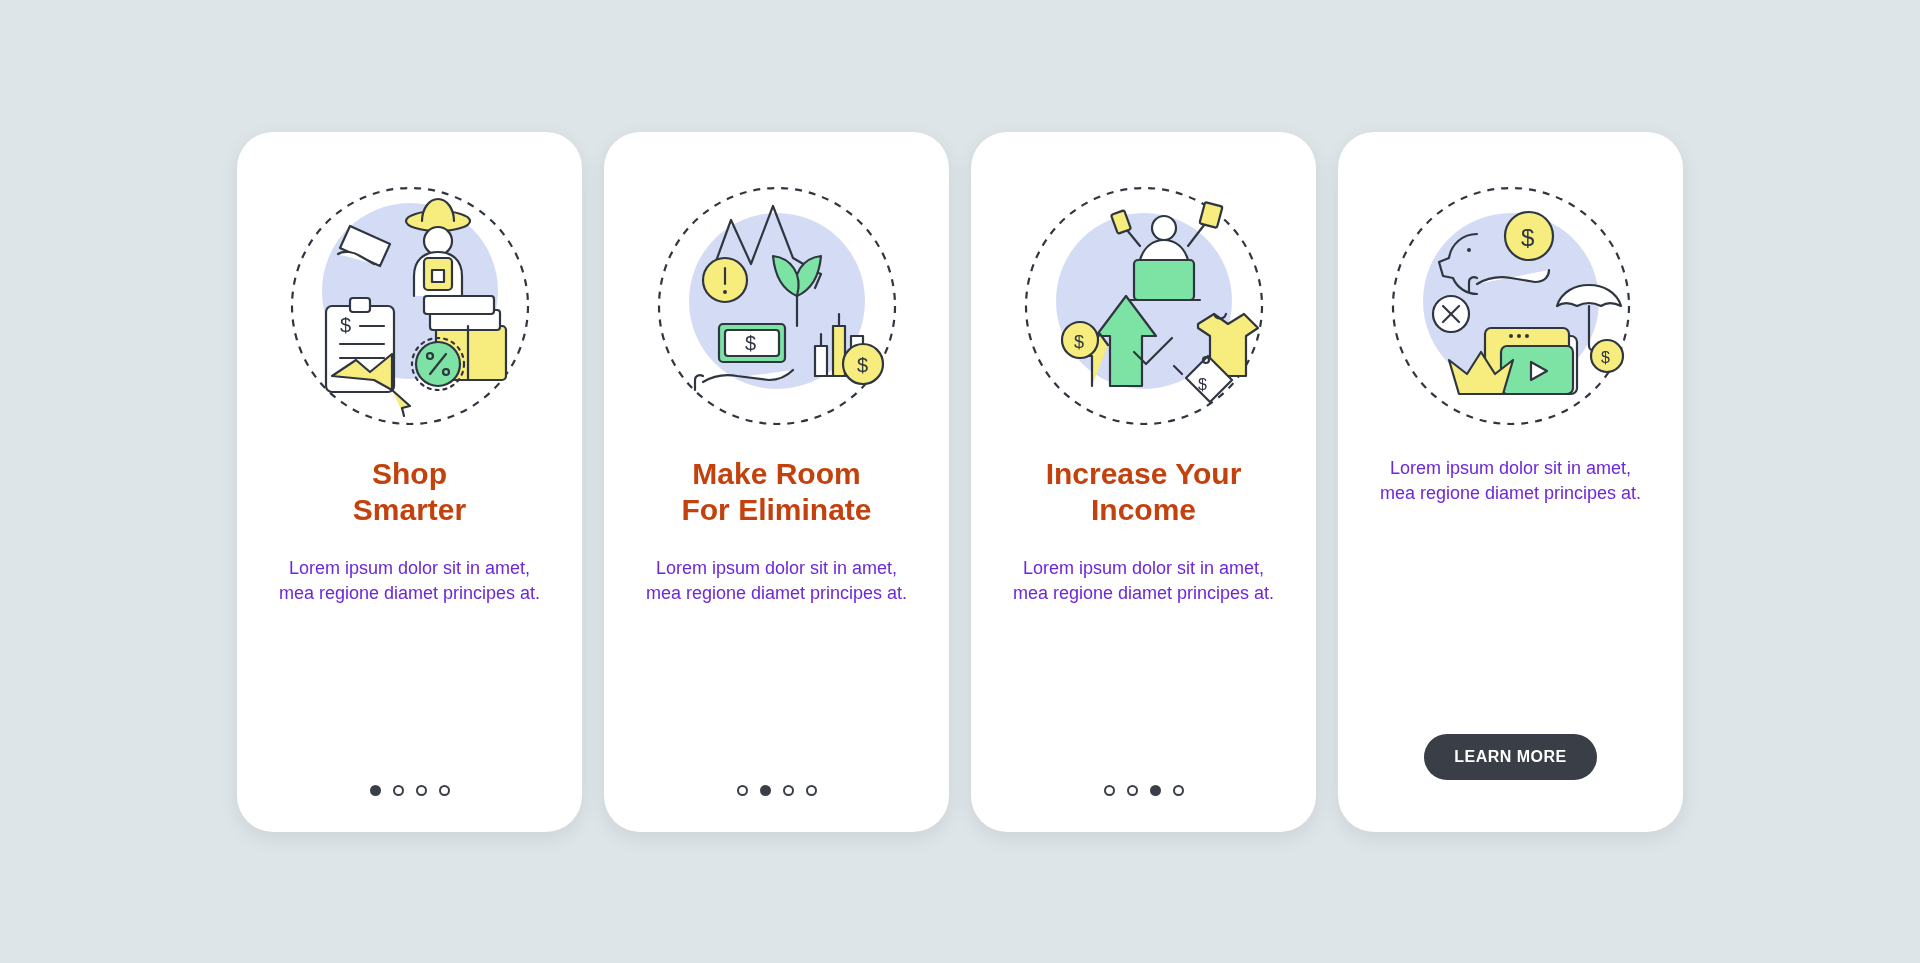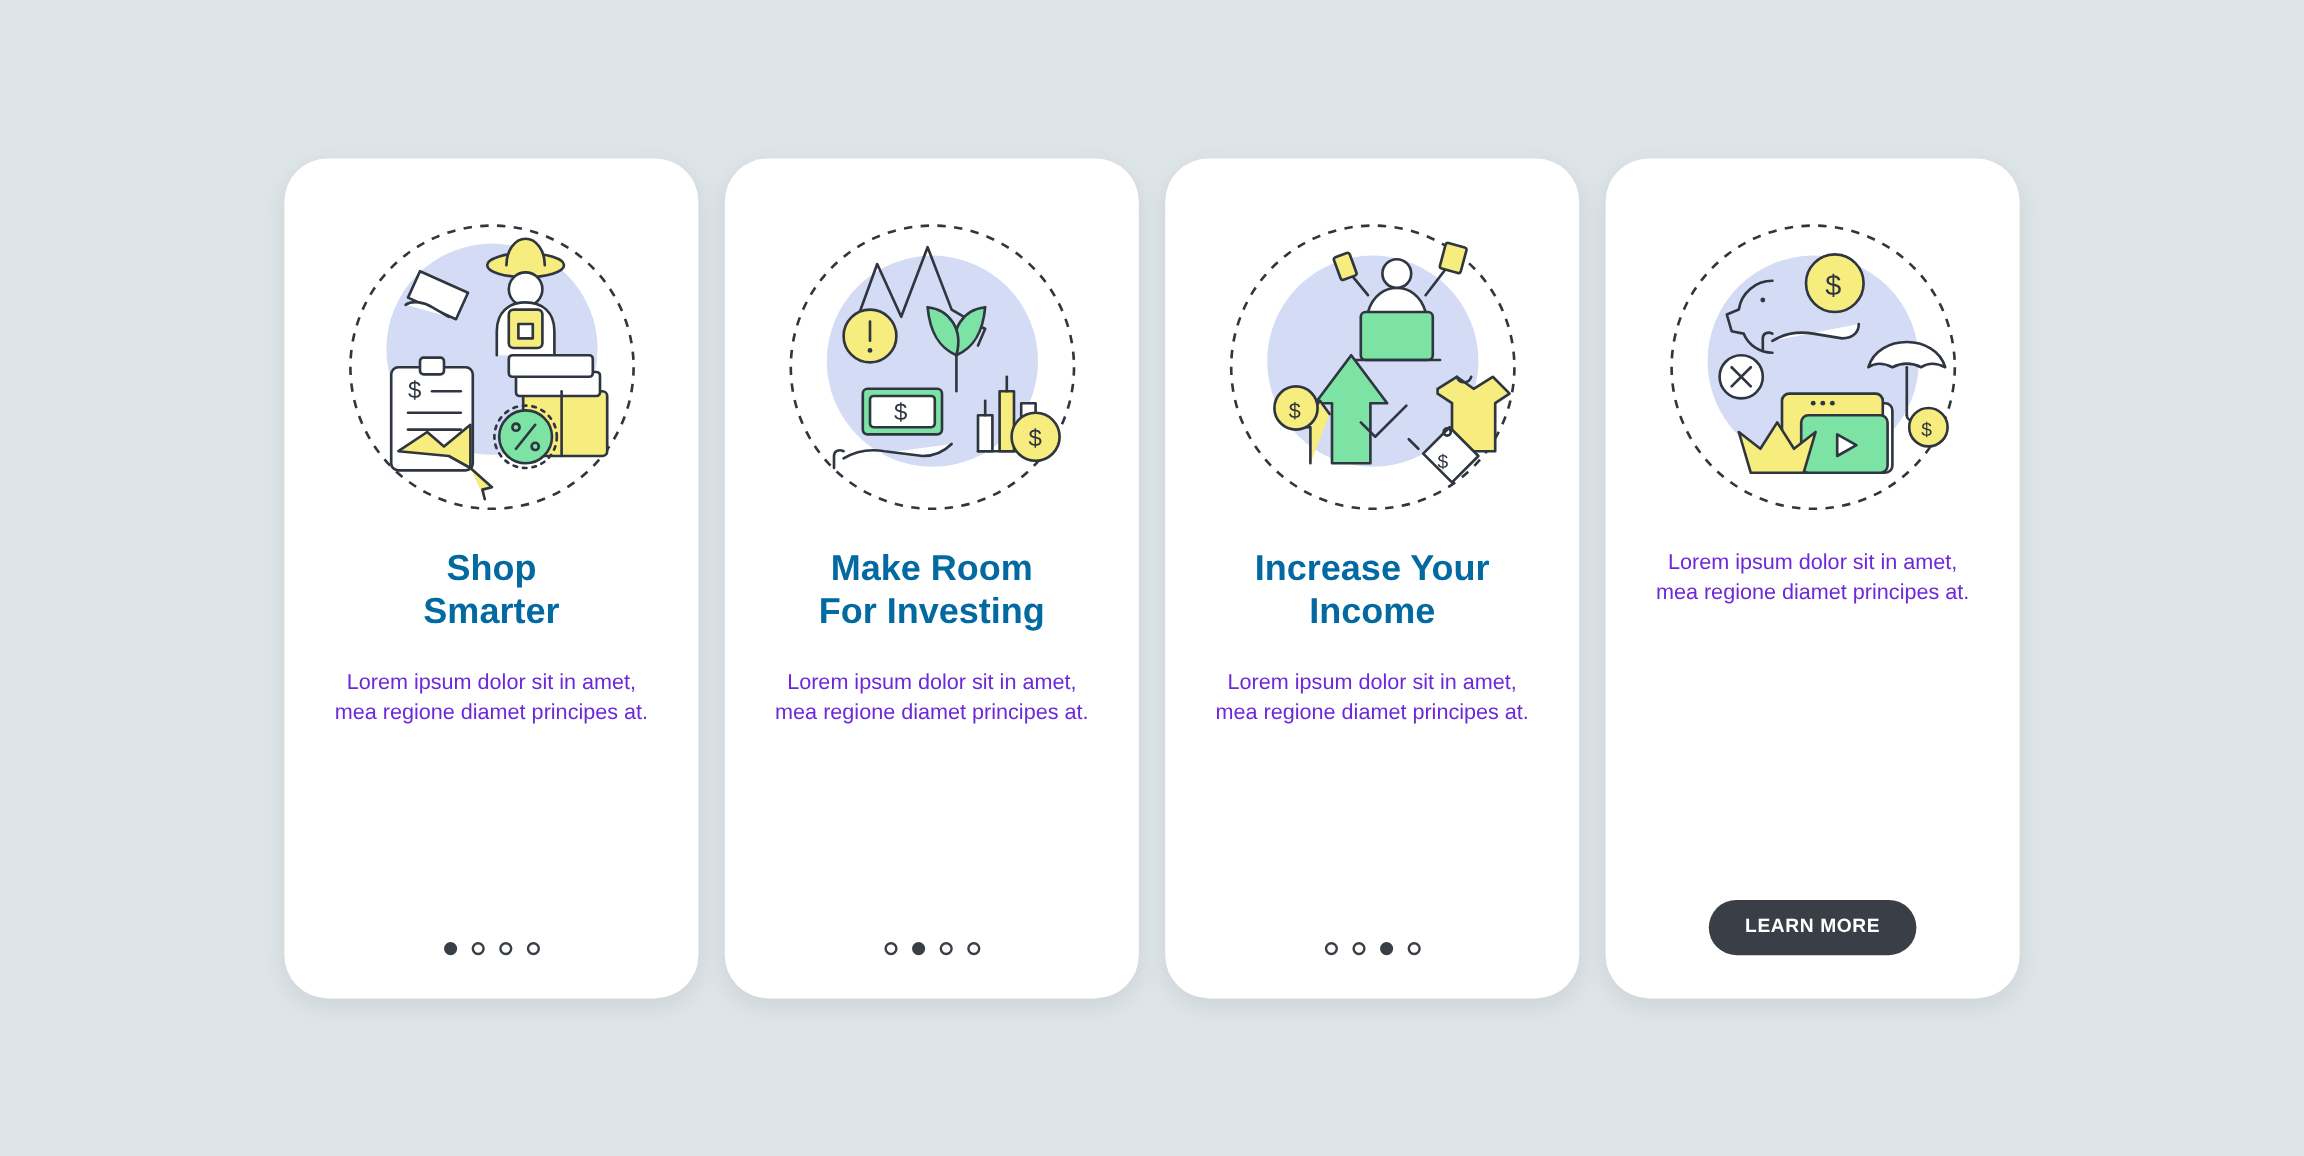--- a/index.html
+++ b/index.html
@@ -27,21 +27,21 @@
   .illustration {
     width: 260px;
     height: 260px;
     margin-top: 8px;
     margin-bottom: 20px;
     flex-shrink: 0;
   }
   .title {
     font-size: 30px;
     font-weight: 700;
-    color: #0369a1;
+    color: #c2410c;
     text-align: center;
     line-height: 1.2;
     margin-bottom: 28px;
     white-space: pre-line;
   }
   .body {
     font-size: 18px;
     color: #6d28d9;
     text-align: center;
     line-height: 1.4;
@@ -64,21 +64,21 @@
   .cta {
     background: #3A3F47;
     color: #FFFFFF;
     border: none;
     border-radius: 999px;
     padding: 14px 30px;
     font-size: 16px;
     font-weight: 700;
     letter-spacing: 0.5px;
     cursor: pointer;
-    margin-bottom: 8px;
+    margin-bottom: 24px;
   }
   
   .st-stroke { stroke:#2F3640; stroke-width:2.2; fill:none; stroke-linecap:round; stroke-linejoin:round; }
   .st-yellow { fill:#F7EC7E; }
   .st-green  { fill:#7CE3A5; }
   .st-white  { fill:#FFFFFF; }
   .st-blue   { fill:#D4DBF5; }
   .st-dash   { stroke:#2F3640; stroke-width:2.2; fill:none; stroke-dasharray:7 7; }
 </style>
 </head>
@@ -160,21 +160,21 @@
     <rect x="168" y="170" width="12" height="30" class="st-white st-stroke"></rect>
     <line x1="174" y1="158" x2="174" y2="170" class="st-stroke"></line>
     <rect x="186" y="150" width="12" height="50" class="st-yellow st-stroke"></rect>
     <line x1="192" y1="138" x2="192" y2="150" class="st-stroke"></line>
     <rect x="204" y="160" width="12" height="40" class="st-white st-stroke"></rect>
 
     <circle cx="216" cy="188" r="20" class="st-yellow st-stroke"></circle>
     <text x="210" y="196" font-size="20" fill="#2F3640">$</text>
   </svg>
   <h2 class="title">Make Room
-For Investing</h2>
+For Eliminate</h2>
   <p class="body">Lorem ipsum dolor sit in amet, mea regione diamet principes at.</p>
   <div class="spacer"></div>
   <div class="pager">
     <button class="dot"></button>
     <button class="dot active"></button>
     <button class="dot"></button>
     <button class="dot"></button>
   </div>
 </div>
 

